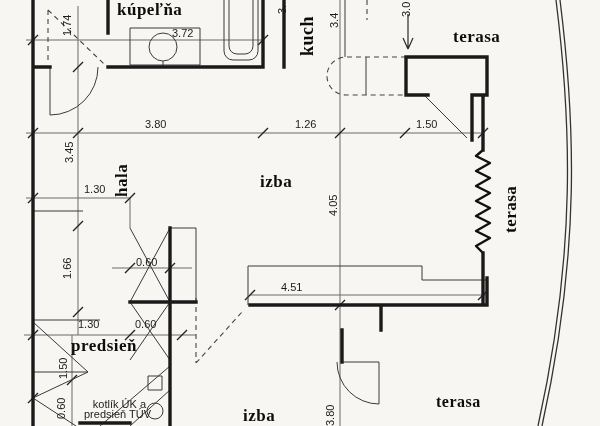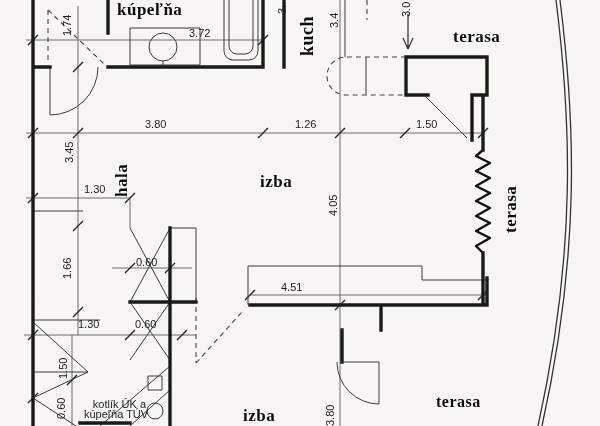--- a/index.html
+++ b/index.html
@@ -104,30 +104,31 @@
                M80,423 H130"></path>
     </g>
   </svg>
 
   <span class="lbl room" style="left:117px;top:0px">kúpeľňa</span>
   <span class="lbl room vert" style="left:297px;top:56px;font-size:18px">kuch</span>
   <span class="lbl room" style="left:453px;top:27px">terasa</span>
   <span class="lbl room vert" style="left:112px;top:197px">hala</span>
   <span class="lbl room" style="left:260px;top:172px">izba</span>
   <span class="lbl room vert" style="left:501px;top:233px">terasa</span>
+  <span class="lbl room" style="left:71px;top:336px">predsieň</span>
   <span class="lbl room" style="left:243px;top:406px">izba</span>
   <span class="lbl room sm" style="left:436px;top:393px">terasa</span>
 
   <div class="lbl note" style="left:84px;top:399px">
     <span>kotlík ÚK a</span>
-    <span>kúpeľňa TÚV</span>
+    <span>predsieň TÚV</span>
   </div>
 
   <span class="lbl dim vert" style="left:61px;top:36px">1.74</span>
-  <span class="lbl dim" style="left:189px;top:27px">3.72</span>
+  <span class="lbl dim" style="left:172px;top:27px">3.72</span>
   <span class="lbl dim vert" style="left:276px;top:14px">3.</span>
   <span class="lbl dim vert" style="left:328px;top:28px">3.4</span>
   <span class="lbl dim vert" style="left:400px;top:17px">3.0</span>
   <span class="lbl dim" style="left:145px;top:118px">3.80</span>
   <span class="lbl dim" style="left:295px;top:118px">1.26</span>
   <span class="lbl dim" style="left:416px;top:118px">1.50</span>
   <span class="lbl dim vert" style="left:63px;top:163px">3.45</span>
   <span class="lbl dim" style="left:84px;top:183px">1.30</span>
   <span class="lbl dim vert" style="left:61px;top:279px">1.66</span>
   <span class="lbl dim" style="left:136px;top:256px">0.60</span>

